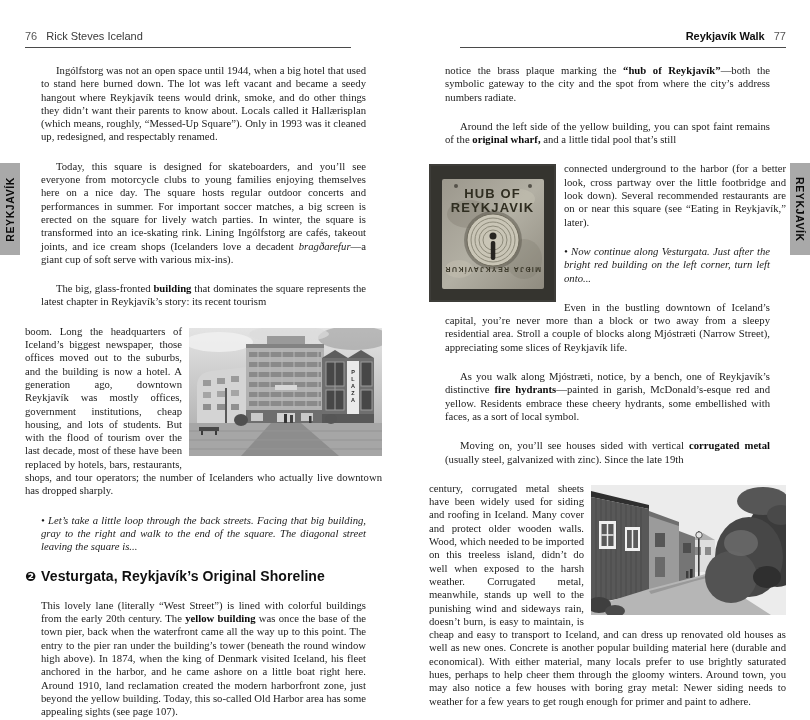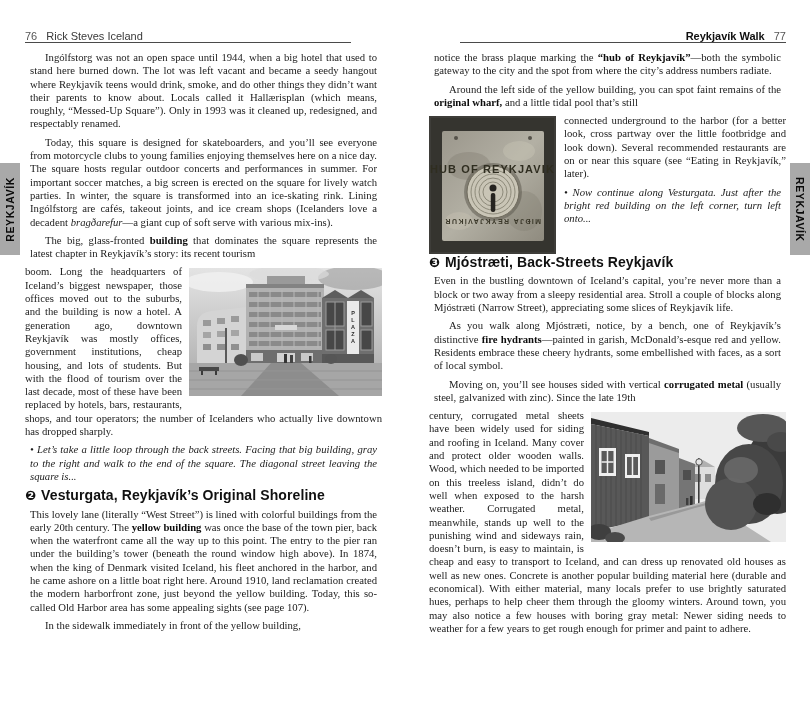--- a/index.html
+++ b/index.html
@@ -7,48 +7,48 @@
           font-family:"Liberation Serif","DejaVu Serif",serif;color:#1b1b1b;}
   .page{position:absolute;top:0;width:405px;height:720px;overflow:hidden;}
   #left-page{left:0;}
   #right-page{left:405px;}
   .content{position:absolute;top:30px;width:357px;}
   #left-page .content{left:25px;}
   #right-page .content{left:24px;}
 
   
   .pg-header{font-family:"Liberation Sans","DejaVu Sans",sans-serif;font-size:11px;
-             border-bottom:1.5px solid #4a4a4a;width:326px;margin-bottom:8px;}
+             padding-bottom:5px;border-bottom:1.5px solid #4a4a4a;width:326px;margin-bottom:8px;}
   #left-page .pg-header{margin-right:auto;}
   #right-page .pg-header{margin-left:auto;text-align:right;}
   .pg-num{color:#555555;}
   #left-page .pg-title{color:#3a3a3a;margin-left:9px;}
   #right-page .pg-title{color:#0f0f0f;font-weight:700;margin-right:9px;}
 
   
   .body{font-size:10.7px;line-height:13.3px;text-align:justify;}
-  .body p{margin:5px;}
+  .body p{margin:16px;}
   p.indent{text-indent:15px;}
   p.bullet{font-style:italic;}
   h2{font-family:"Liberation Sans","DejaVu Sans",sans-serif;font-size:14px;font-weight:700;
      color:#101010;margin:6px 0 2px 0;letter-spacing:0.1px;clear:both;text-align:left;}
   h2 .hnum{margin-right:5px;font-size:13px;}
   b{font-weight:700;color:#0d0d0d;}
   i{}
 
   
   figure{margin:0;position:relative;}
   .fig-square{float:right;width:193px;height:128px;margin:3px 0 3px 7px;}
   .fig-plaque{float:left;width:127px;height:138px;margin:2px 8px 2px 0;}
   .fig-street{float:right;width:195px;height:130px;margin:3px 0 3px 7px;}
   figure svg{display:block;}
 
   .plaque-title{position:absolute;top:23px;left:0;width:100%;text-align:center;
-    font-family:"Liberation Sans","DejaVu Sans",sans-serif;font-weight:700;font-size:11px;
-    letter-spacing:1.1px;color:#2f2d20;margin-top:24px;}
+    font-family:"Liberation Sans","DejaVu Sans",sans-serif;font-weight:700;font-size:13px;
+    letter-spacing:1.1px;color:#2f2d20;}
   .plaque-sub{position:absolute;top:99px;left:0;width:100%;text-align:center;
     transform:rotate(180deg);font-family:"Liberation Sans","DejaVu Sans",sans-serif;
     font-weight:700;font-size:7px;letter-spacing:1.4px;color:#3b382a;}
   .plaza-sign{position:absolute;top:33px;left:158px;width:12px;height:52px;
     writing-mode:vertical-rl;text-orientation:upright;text-align:center;
     font-family:"Liberation Sans","DejaVu Sans",sans-serif;font-weight:700;font-size:5.5px;
     letter-spacing:1px;color:#2a2a2a;line-height:12px;}
 
   
   .tab{position:absolute;top:163px;width:20px;height:92px;background:#a9a9a9;
@@ -204,21 +204,20 @@
                 <circle cx="64" cy="76" r="10"></circle>
               </g>
               <circle cx="64" cy="72" r="3.5" fill="#262420"></circle>
               <rect x="61.8" y="77" width="4.5" height="19" rx="2" fill="#262420"></rect>
             </svg>
             <div class="plaque-title">HUB OF REYKJAVIK</div>
             <div class="plaque-sub">MIÐJA REYKJAVÍKUR</div>
           </figure><span>connected underground to the harbor (for a better look, cross partway over the little footbridge and look down). Several recommended restaurants are on or near this square (see “Eating in Reykjavík,” later).</span>
         <p></p>
         <p class="bullet">• Now continue along Vesturgata. Just after the bright red building on the left corner, turn left onto...</p>
-        <h2><span class="hnum">❸</span><span>Mjóstræti, Back-Streets Reykjavík</span></h2>
         <p>Even in the bustling downtown of Iceland’s capital, you’re never more than a block or two away from a sleepy residential area. Stroll a couple of blocks along Mjóstræti (Narrow Street), appreciating some slices of Reykjavík life.</p>
         <p class="indent"><span>As you walk along Mjóstræti, notice, by a bench, one of Reykjavík’s distinctive </span><b>fire hydrants</b><span>—painted in garish, McDonald’s-esque red and yellow. Residents embrace these cheery hydrants, some embellished with faces, as a sort of local symbol.</span></p>
         <p class="indent"><span>Moving on, you’ll see houses sided with vertical </span><b>corrugated metal</b><span> (usually steel, galvanized with zinc). Since the late 19th</span></p>
         <p>
           </p><figure class="fig fig-street">
             <svg width="195" height="130" viewBox="0 0 195 130">
               <rect x="0" y="0" width="195" height="130" fill="#ececec"></rect>
               <rect x="100" y="55" width="24" height="32" fill="#dedede"></rect>
               <polygon points="100,55 112,48 124,55" fill="#b0b0b0"></polygon>
               <rect x="104" y="62" width="6" height="8" fill="#8a8a8a"></rect>

